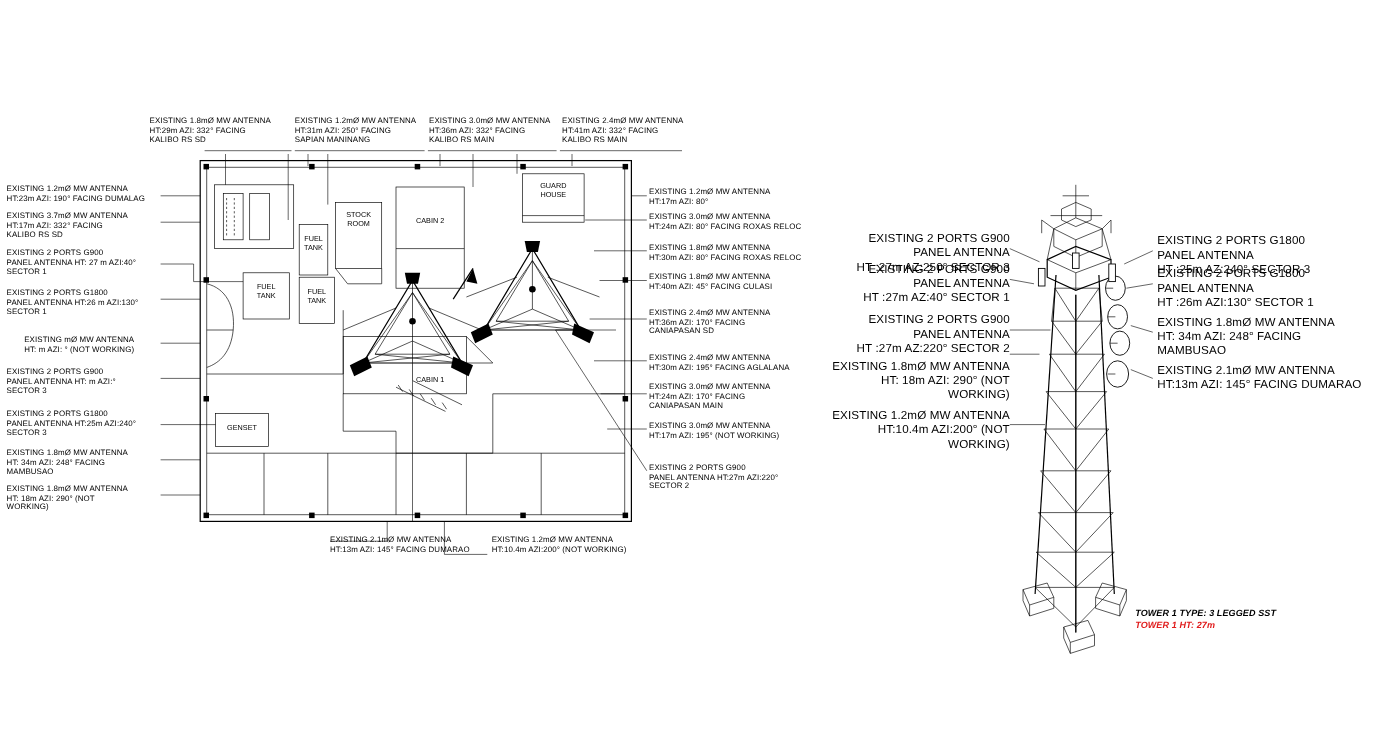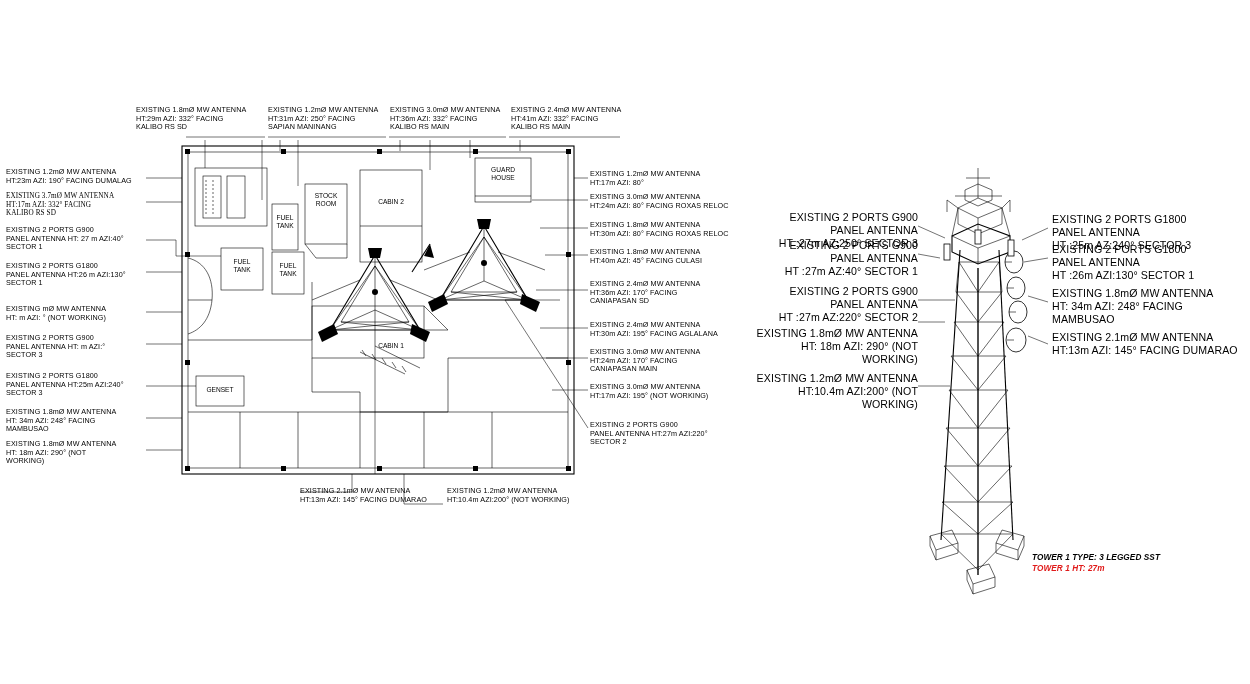--- a/index.html
+++ b/index.html
@@ -298,30 +298,30 @@
 SAPIAN MANINANG</div>
   <div class="lbl" style="left:390px; top:106px; width:116px;">EXISTING 3.0mØ MW ANTENNA
 HT:36m AZI: 332° FACING
 KALIBO RS MAIN</div>
   <div class="lbl" style="left:511px; top:106px; width:118px;">EXISTING 2.4mØ MW ANTENNA
 HT:41m AZI: 332° FACING
 KALIBO RS MAIN</div>
 
   <div class="lbl" style="left:6px; top:168px; width:140px;">EXISTING 1.2mØ MW ANTENNA
 HT:23m AZI: 190° FACING DUMALAG</div>
-  <div class="lbl" style="left:6px; top:192px; width:140px;font-family:Liberation Serif, serif;">EXISTING 3.7mØ MW ANTENNA
+  <div class="lbl" style="left:6px; top:192px; width:140px;">EXISTING 3.7mØ MW ANTENNA
 HT:17m AZI: 332° FACING
 KALIBO RS SD</div>
   <div class="lbl" style="left:6px; top:226px; width:140px;">EXISTING 2 PORTS G900
 PANEL ANTENNA HT: 27 m AZI:40°
 SECTOR 1</div>
   <div class="lbl" style="left:6px; top:262px; width:140px;">EXISTING 2 PORTS G1800
 PANEL ANTENNA HT:26 m AZI:130°
 SECTOR 1</div>
-  <div class="lbl" style="left:6px; top:305px; width:140px;">EXISTING mØ MW ANTENNA
+  <div class="lbl" style="left:22px; top:305px; width:140px;">EXISTING mØ MW ANTENNA
 HT: m AZI: ° (NOT WORKING)</div>
   <div class="lbl" style="left:6px; top:334px; width:140px;">EXISTING 2 PORTS G900
 PANEL ANTENNA HT: m AZI:°
 SECTOR 3</div>
   <div class="lbl" style="left:6px; top:372px; width:140px;">EXISTING 2 PORTS G1800
 PANEL ANTENNA HT:25m AZI:240°
 SECTOR 3</div>
   <div class="lbl" style="left:6px; top:408px; width:140px;">EXISTING 1.8mØ MW ANTENNA
 HT: 34m AZI: 248° FACING
 MAMBUSAO</div>

